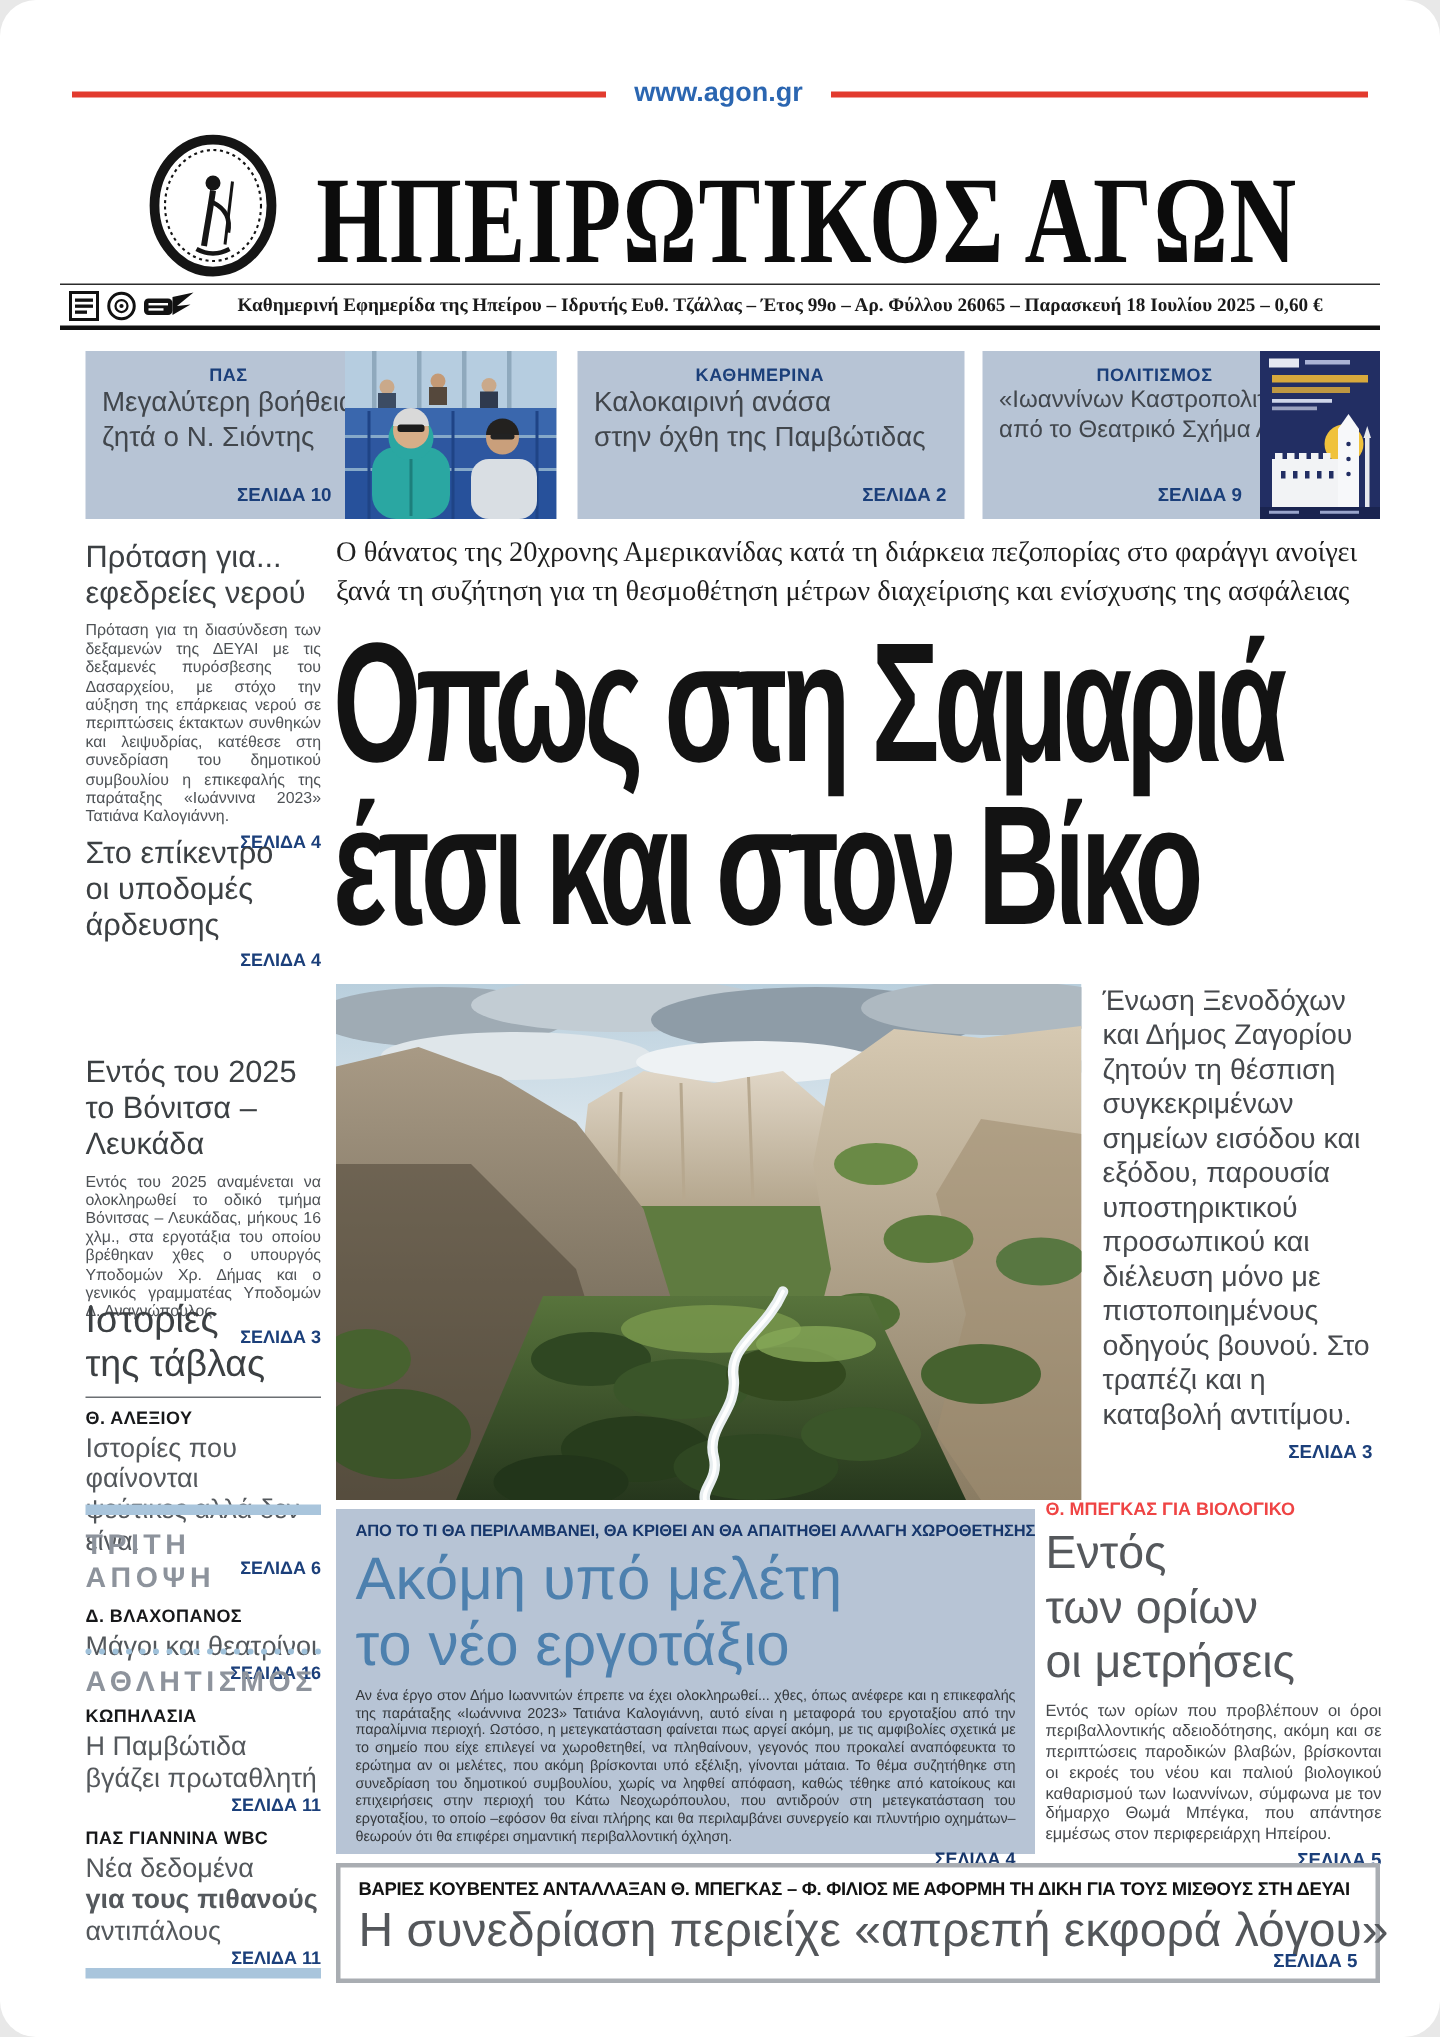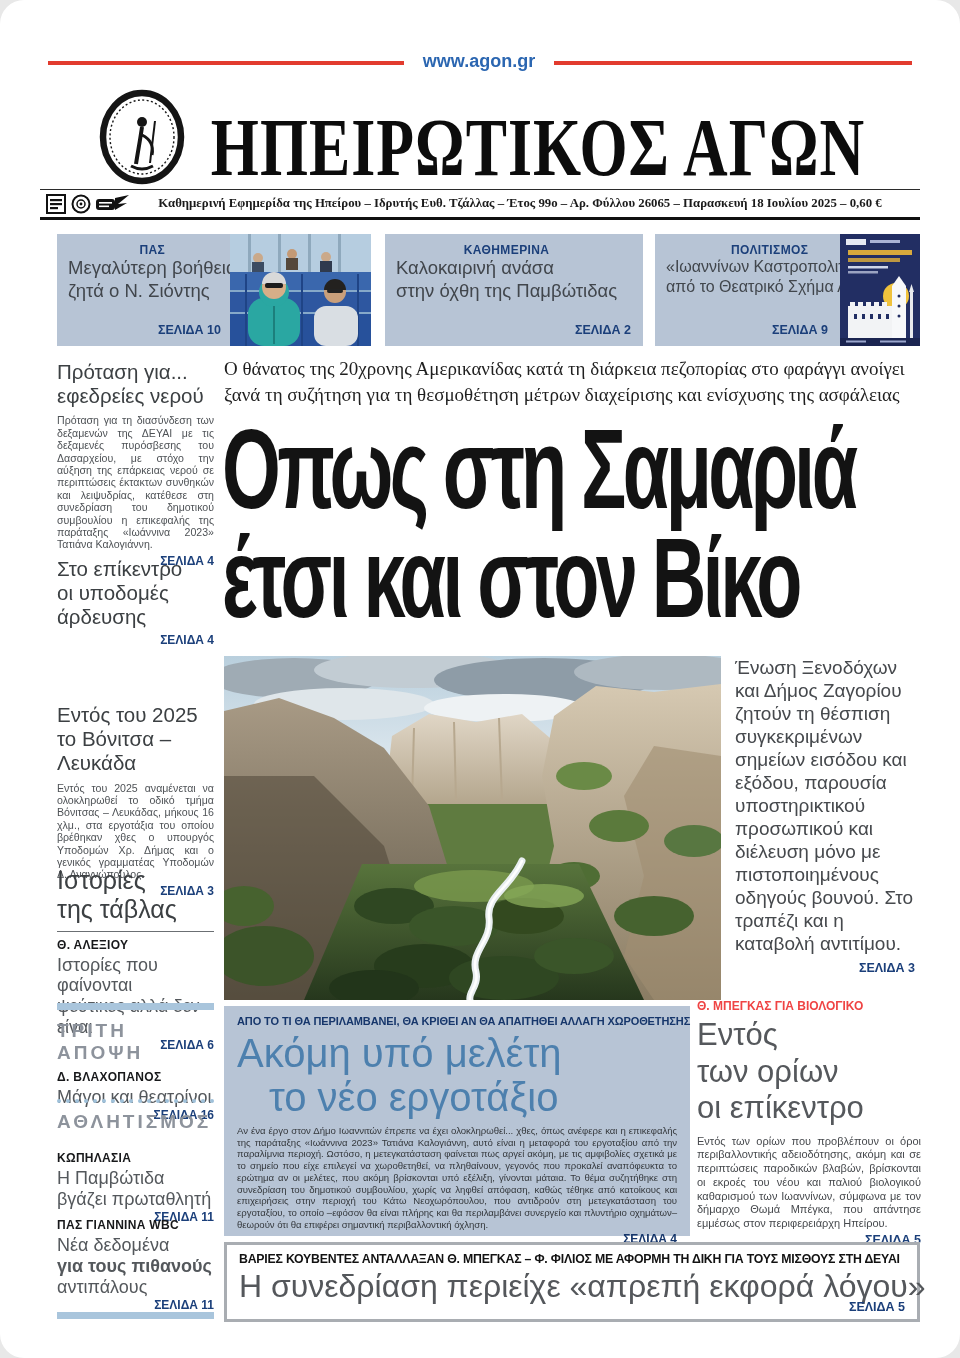--- a/index.html
+++ b/index.html
@@ -263,21 +263,21 @@
       <span></span>
       <span></span>
       <span></span>
       <span></span>
       <span></span>
       <span></span>
   </div>
 
   <div class="lc" style="top:1111px;">
     <div class="lc-section">ΑΘΛΗΤΙΣΜΟΣ</div>
-    <div class="lc-author" style="margin-top:18px;">ΚΩΠΗΛΑΣΙΑ</div>
+    <div class="lc-author" style="margin-top:4px;">ΚΩΠΗΛΑΣΙΑ</div>
     <div class="lc-teaser">Η Παμβώτιδα</div>
     <div class="lc-teaser" style="margin-top:0;">βγάζει πρωταθλητή</div>
     <div class="lc-page" style="margin-top:0;">ΣΕΛΙΔΑ 11</div>
   </div>
 
   <div class="lc" style="top:1218px;">
     <div class="lc-author">ΠΑΣ ΓΙΑΝΝΙΝΑ WBC</div>
     <div class="lc-teaser">Νέα δεδομένα</div>
     <div class="lc-teaser" style="margin-top:0;font-weight:bold;">για τους πιθανούς</div>
     <div class="lc-teaser" style="margin-top:0;">αντιπάλους</div>
@@ -355,30 +355,30 @@
   </svg>
 
   <div class="side">
     <div class="side-p">Ένωση Ξενοδόχων και Δήμος Ζαγορίου ζητούν τη θέσπιση συγκεκριμένων σημείων εισόδου και εξόδου, παρουσία υποστηρικτικού προσωπικού και διέλευση μόνο με πιστοποιημένους οδηγούς βουνού. Στο τραπέζι και η καταβολή αντιτίμου.</div>
     <div class="side-page">ΣΕΛΙΔΑ 3</div>
   </div>
 
   <div class="worksite">
     <div class="w-kicker">ΑΠΟ ΤΟ ΤΙ ΘΑ ΠΕΡΙΛΑΜΒΑΝΕΙ, ΘΑ ΚΡΙΘΕΙ ΑΝ ΘΑ ΑΠΑΙΤΗΘΕΙ ΑΛΛΑΓΗ ΧΩΡΟΘΕΤΗΣΗΣ</div>
     <div class="w-head">Ακόμη υπό μελέτη</div>
-    <div class="w-head" style="margin-top:0;margin-left:32px;">το νέο εργοτάξιο</div>
+    <div class="w-head" style="margin-top:0;">το νέο εργοτάξιο</div>
     <div class="w-body">Αν ένα έργο στον Δήμο Ιωαννιτών έπρεπε να έχει ολοκληρωθεί... χθες, όπως ανέφερε και η επικεφαλής της παράταξης «Ιωάννινα 2023» Τατιάνα Καλογιάννη, αυτό είναι η μεταφορά του εργοταξίου από την παραλίμνια περιοχή. Ωστόσο, η μετεγκατάσταση φαίνεται πως αργεί ακόμη, με τις αμφιβολίες σχετικά με το σημείο που είχε επιλεγεί να χωροθετηθεί, να πληθαίνουν, γεγονός που προκαλεί αναπόφευκτα το ερώτημα αν οι μελέτες, που ακόμη βρίσκονται υπό εξέλιξη, γίνονται μάταια. Το θέμα συζητήθηκε στη συνεδρίαση του δημοτικού συμβουλίου, χωρίς να ληφθεί απόφαση, καθώς τέθηκε από κατοίκους και επιχειρήσεις στην περιοχή του Κάτω Νεοχωρόπουλου, που αντιδρούν στη μετεγκατάσταση του εργοταξίου, το οποίο –εφόσον θα είναι πλήρης και θα περιλαμβάνει συνεργείο και πλυντήριο οχημάτων– θεωρούν ότι θα επιφέρει σημαντική περιβαλλοντική όχληση.</div>
     <div class="w-page">ΣΕΛΙΔΑ 4</div>
   </div>
 
   <div class="bio">
     <div class="b-kicker">Θ. ΜΠΕΓΚΑΣ ΓΙΑ ΒΙΟΛΟΓΙΚΟ</div>
     <div class="b-head">Εντός</div>
     <div class="b-head" style="margin-top:0;">των ορίων</div>
-    <div class="b-head" style="margin-top:0;">οι επίκεντρο</div>
+    <div class="b-head" style="margin-top:0;">οι μετρήσεις</div>
     <div class="b-body">Εντός των ορίων που προβλέπουν οι όροι περιβαλλοντικής αδειοδότησης, ακόμη και σε περιπτώσεις παροδικών βλαβών, βρίσκονται οι εκροές του νέου και παλιού βιολογικού καθαρισμού των Ιωαννίνων, σύμφωνα με τον δήμαρχο Θωμά Μπέγκα, που απάντησε εμμέσως στον περιφερειάρχη Ηπείρου.</div>
     <div class="b-page">ΣΕΛΙΔΑ 5</div>
   </div>
 
   <div class="banner">
     <div class="bn-kicker">ΒΑΡΙΕΣ ΚΟΥΒΕΝΤΕΣ ΑΝΤΑΛΛΑΞΑΝ Θ. ΜΠΕΓΚΑΣ – Φ. ΦΙΛΙΟΣ ΜΕ ΑΦΟΡΜΗ ΤΗ ΔΙΚΗ ΓΙΑ ΤΟΥΣ ΜΙΣΘΟΥΣ ΣΤΗ ΔΕΥΑΙ</div>
     <div class="bn-head">Η συνεδρίαση περιείχε «απρεπή εκφορά λόγου»</div>
     <div class="bn-page">ΣΕΛΙΔΑ 5</div>
   </div>
 

